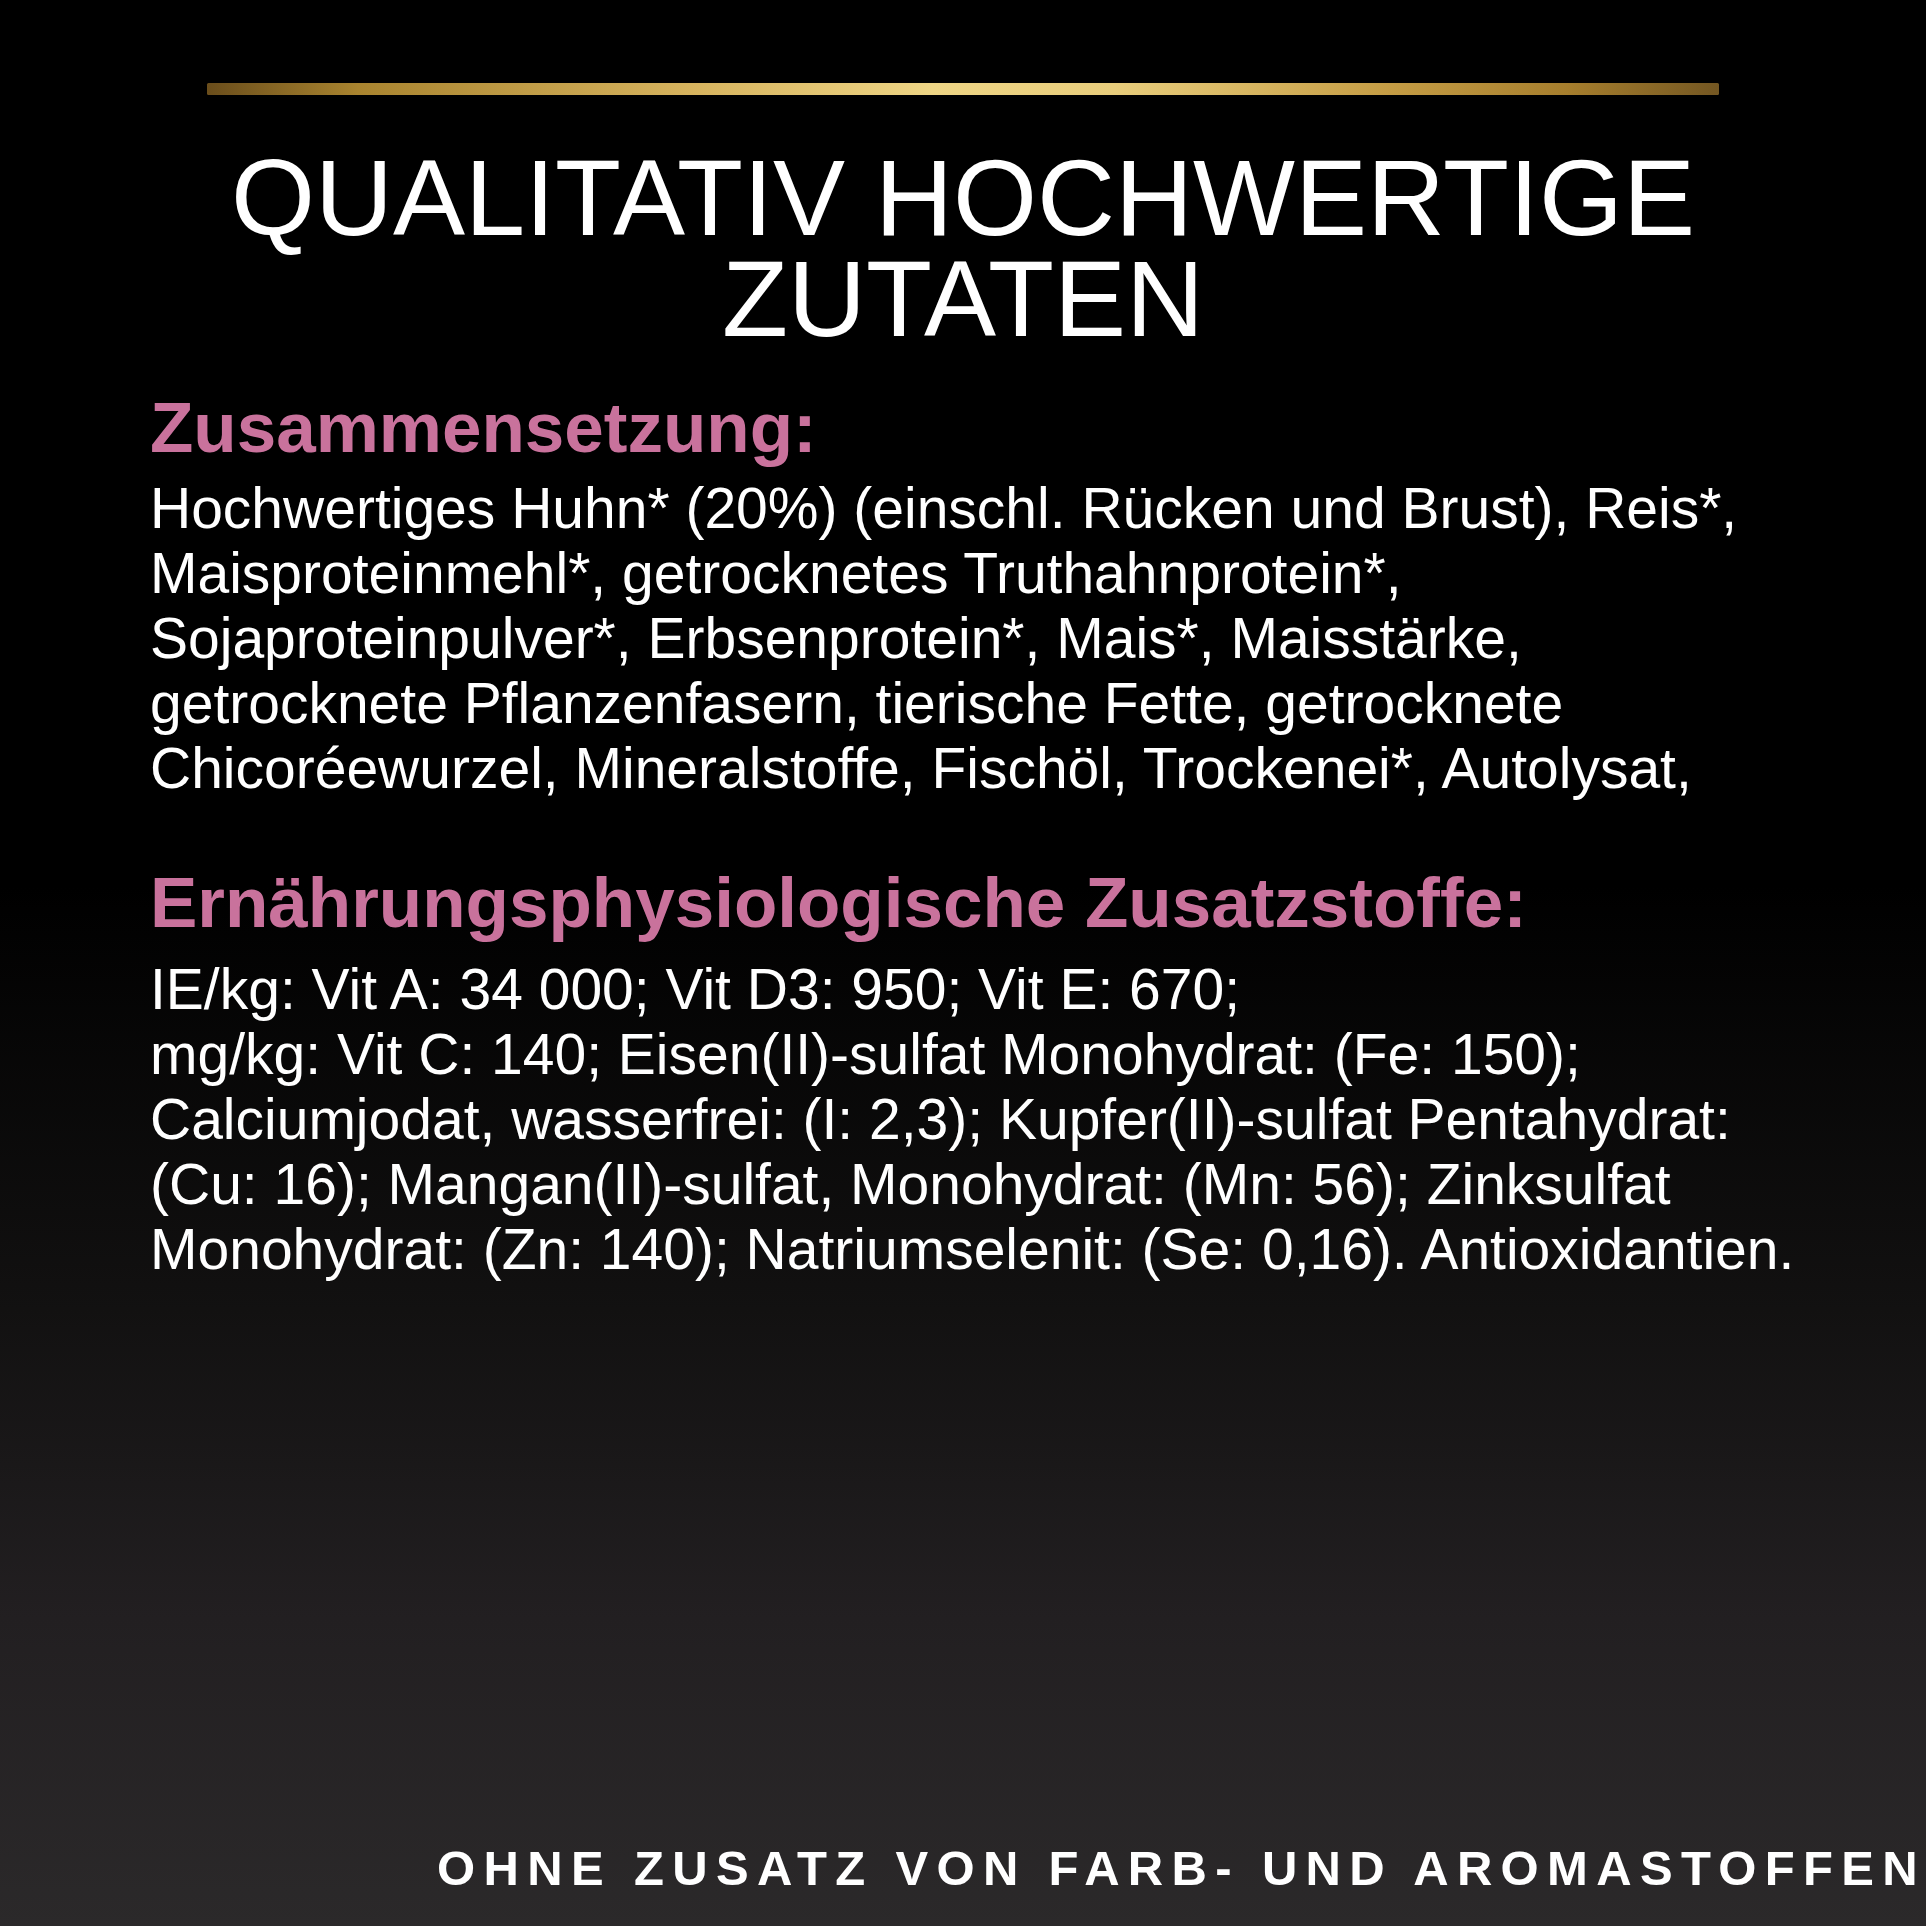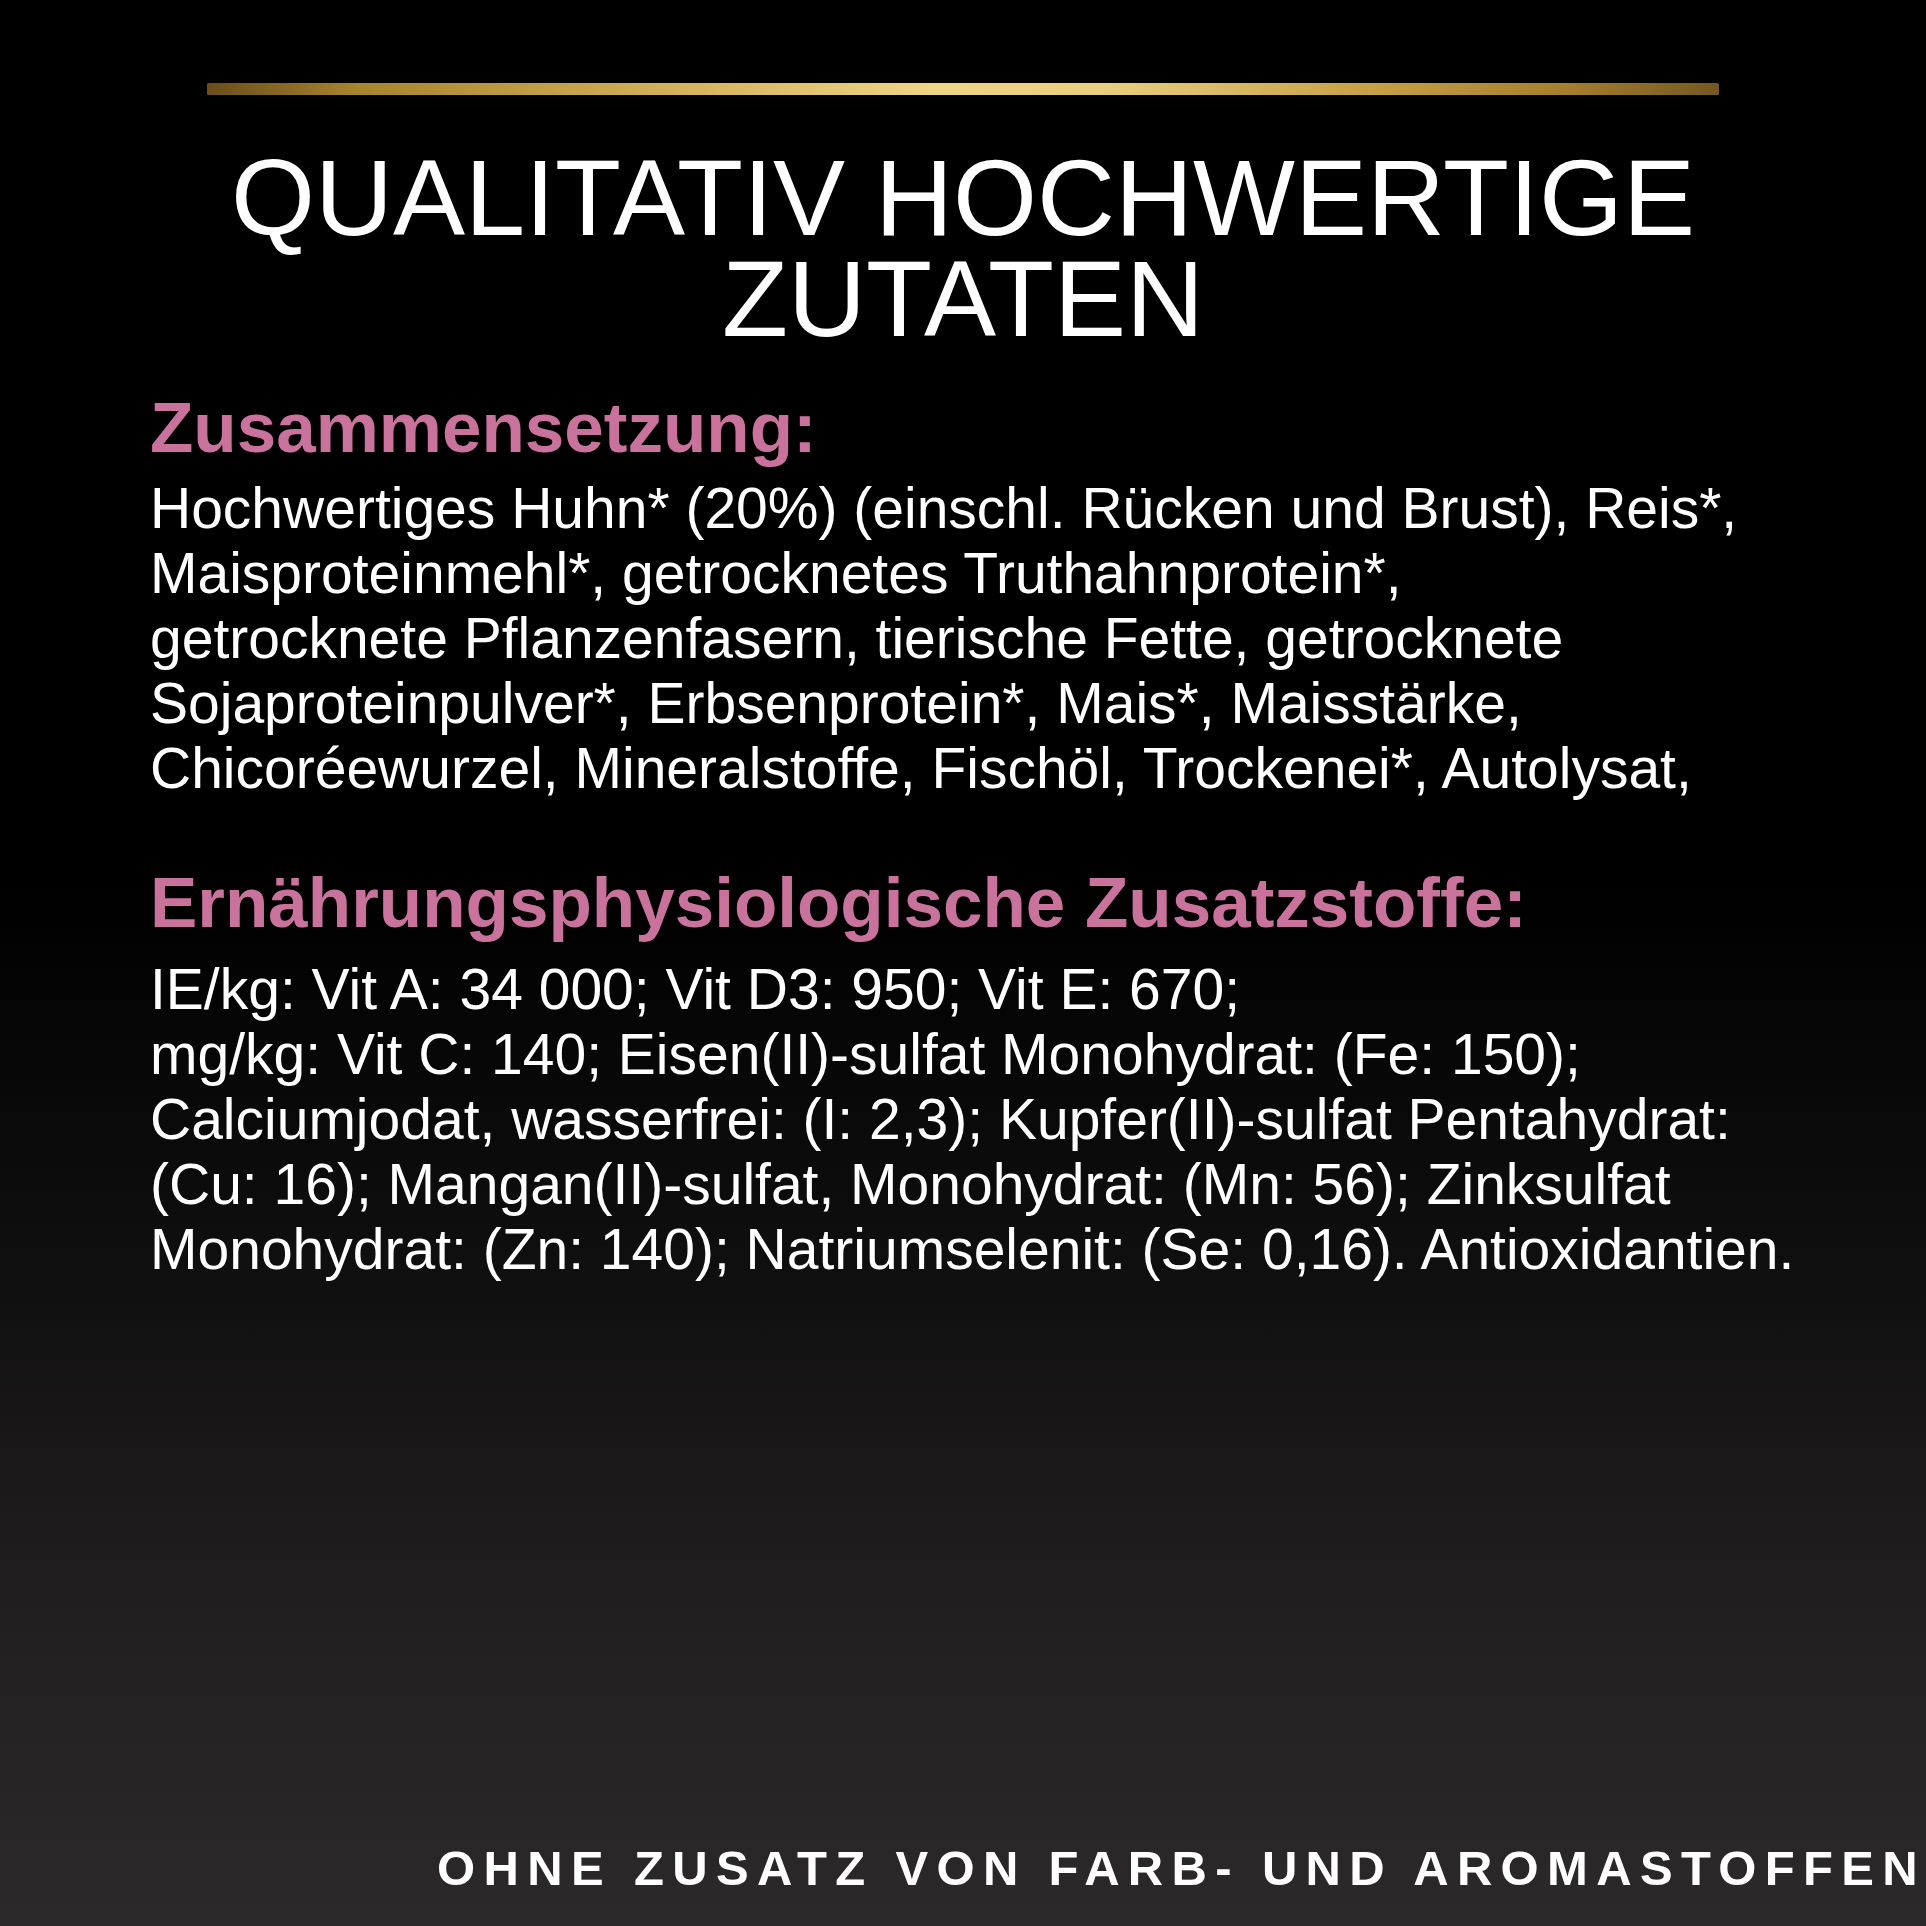--- a/index.html
+++ b/index.html
@@ -105,22 +105,22 @@
     <span class="title-line">ZUTATEN</span>
   </h1>
 
   <div class="content">
 
     <div class="section section-composition">
       <h2 class="section-heading">Zusammensetzung:</h2>
       <div class="section-body">
         <div class="body-line">Hochwertiges Huhn* (20%) (einschl. Rücken und Brust), Reis*,</div>
         <div class="body-line">Maisproteinmehl*, getrocknetes Truthahnprotein*,</div>
+        <div class="body-line">Sojaproteinpulver*, Erbsenprotein*, Mais*, Maisstärke,</div>
         <div class="body-line">getrocknete Pflanzenfasern, tierische Fette, getrocknete</div>
-        <div class="body-line">Sojaproteinpulver*, Erbsenprotein*, Mais*, Maisstärke,</div>
         <div class="body-line">Chicoréewurzel, Mineralstoffe, Fischöl, Trockenei*, Autolysat,</div>
       </div>
     </div>
 
 
     <div class="section section-additives">
       <h2 class="section-heading">Ernährungsphysiologische Zusatzstoffe:</h2>
       <div class="section-body">
         <div class="body-line">IE/kg: Vit A: 34 000; Vit D3: 950; Vit E: 670;</div>
         <div class="body-line">mg/kg: Vit C: 140; Eisen(II)-sulfat Monohydrat: (Fe: 150);</div>

